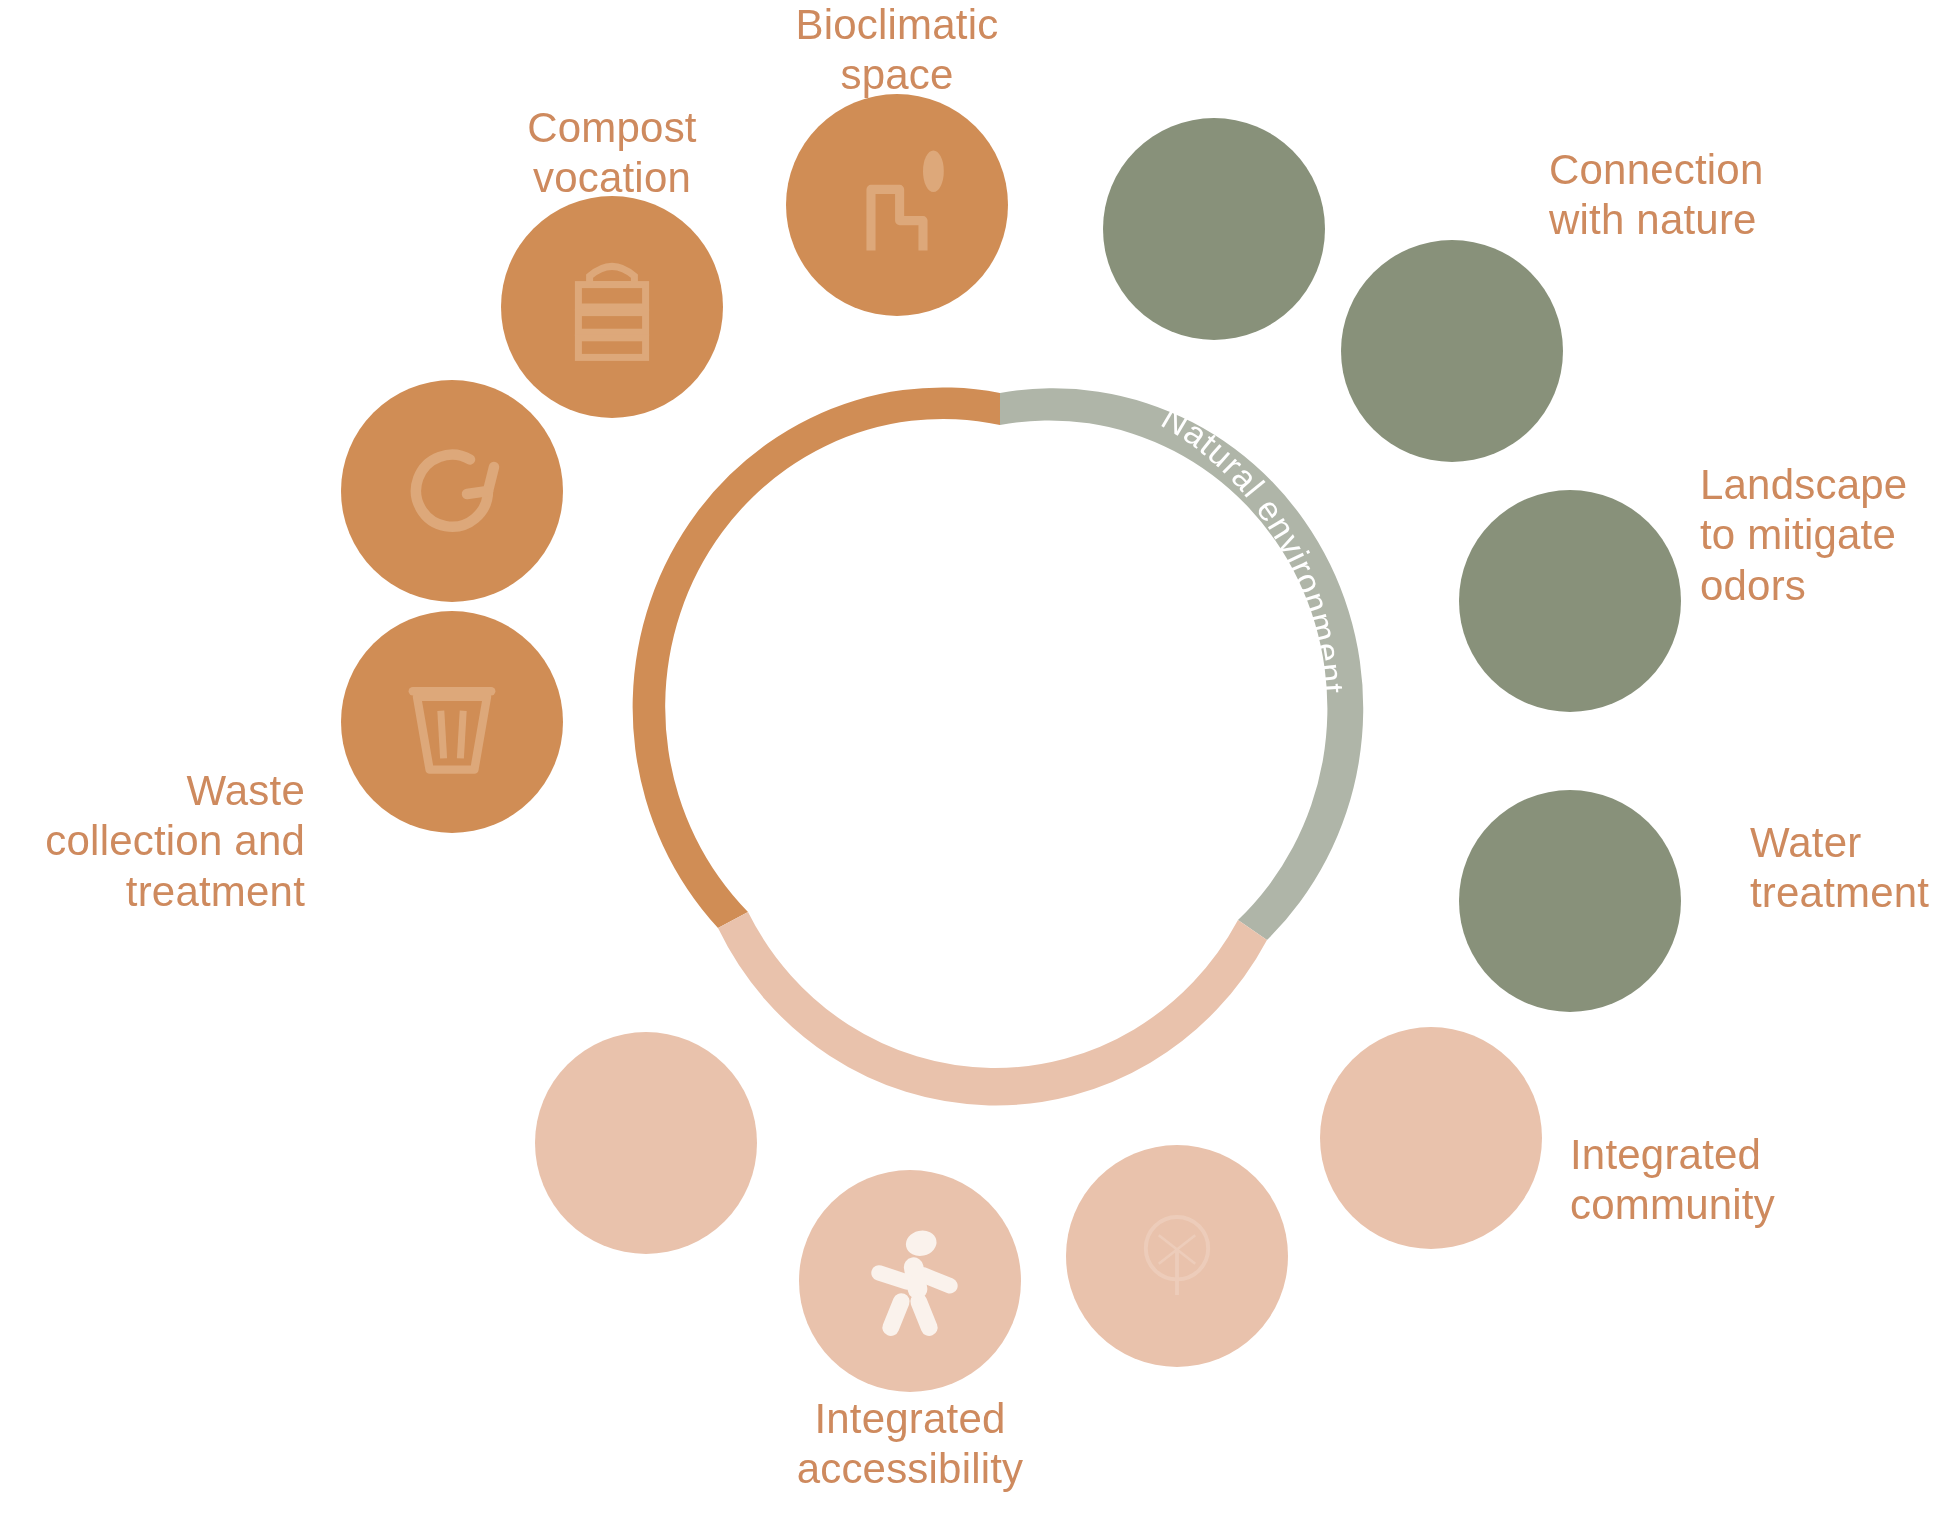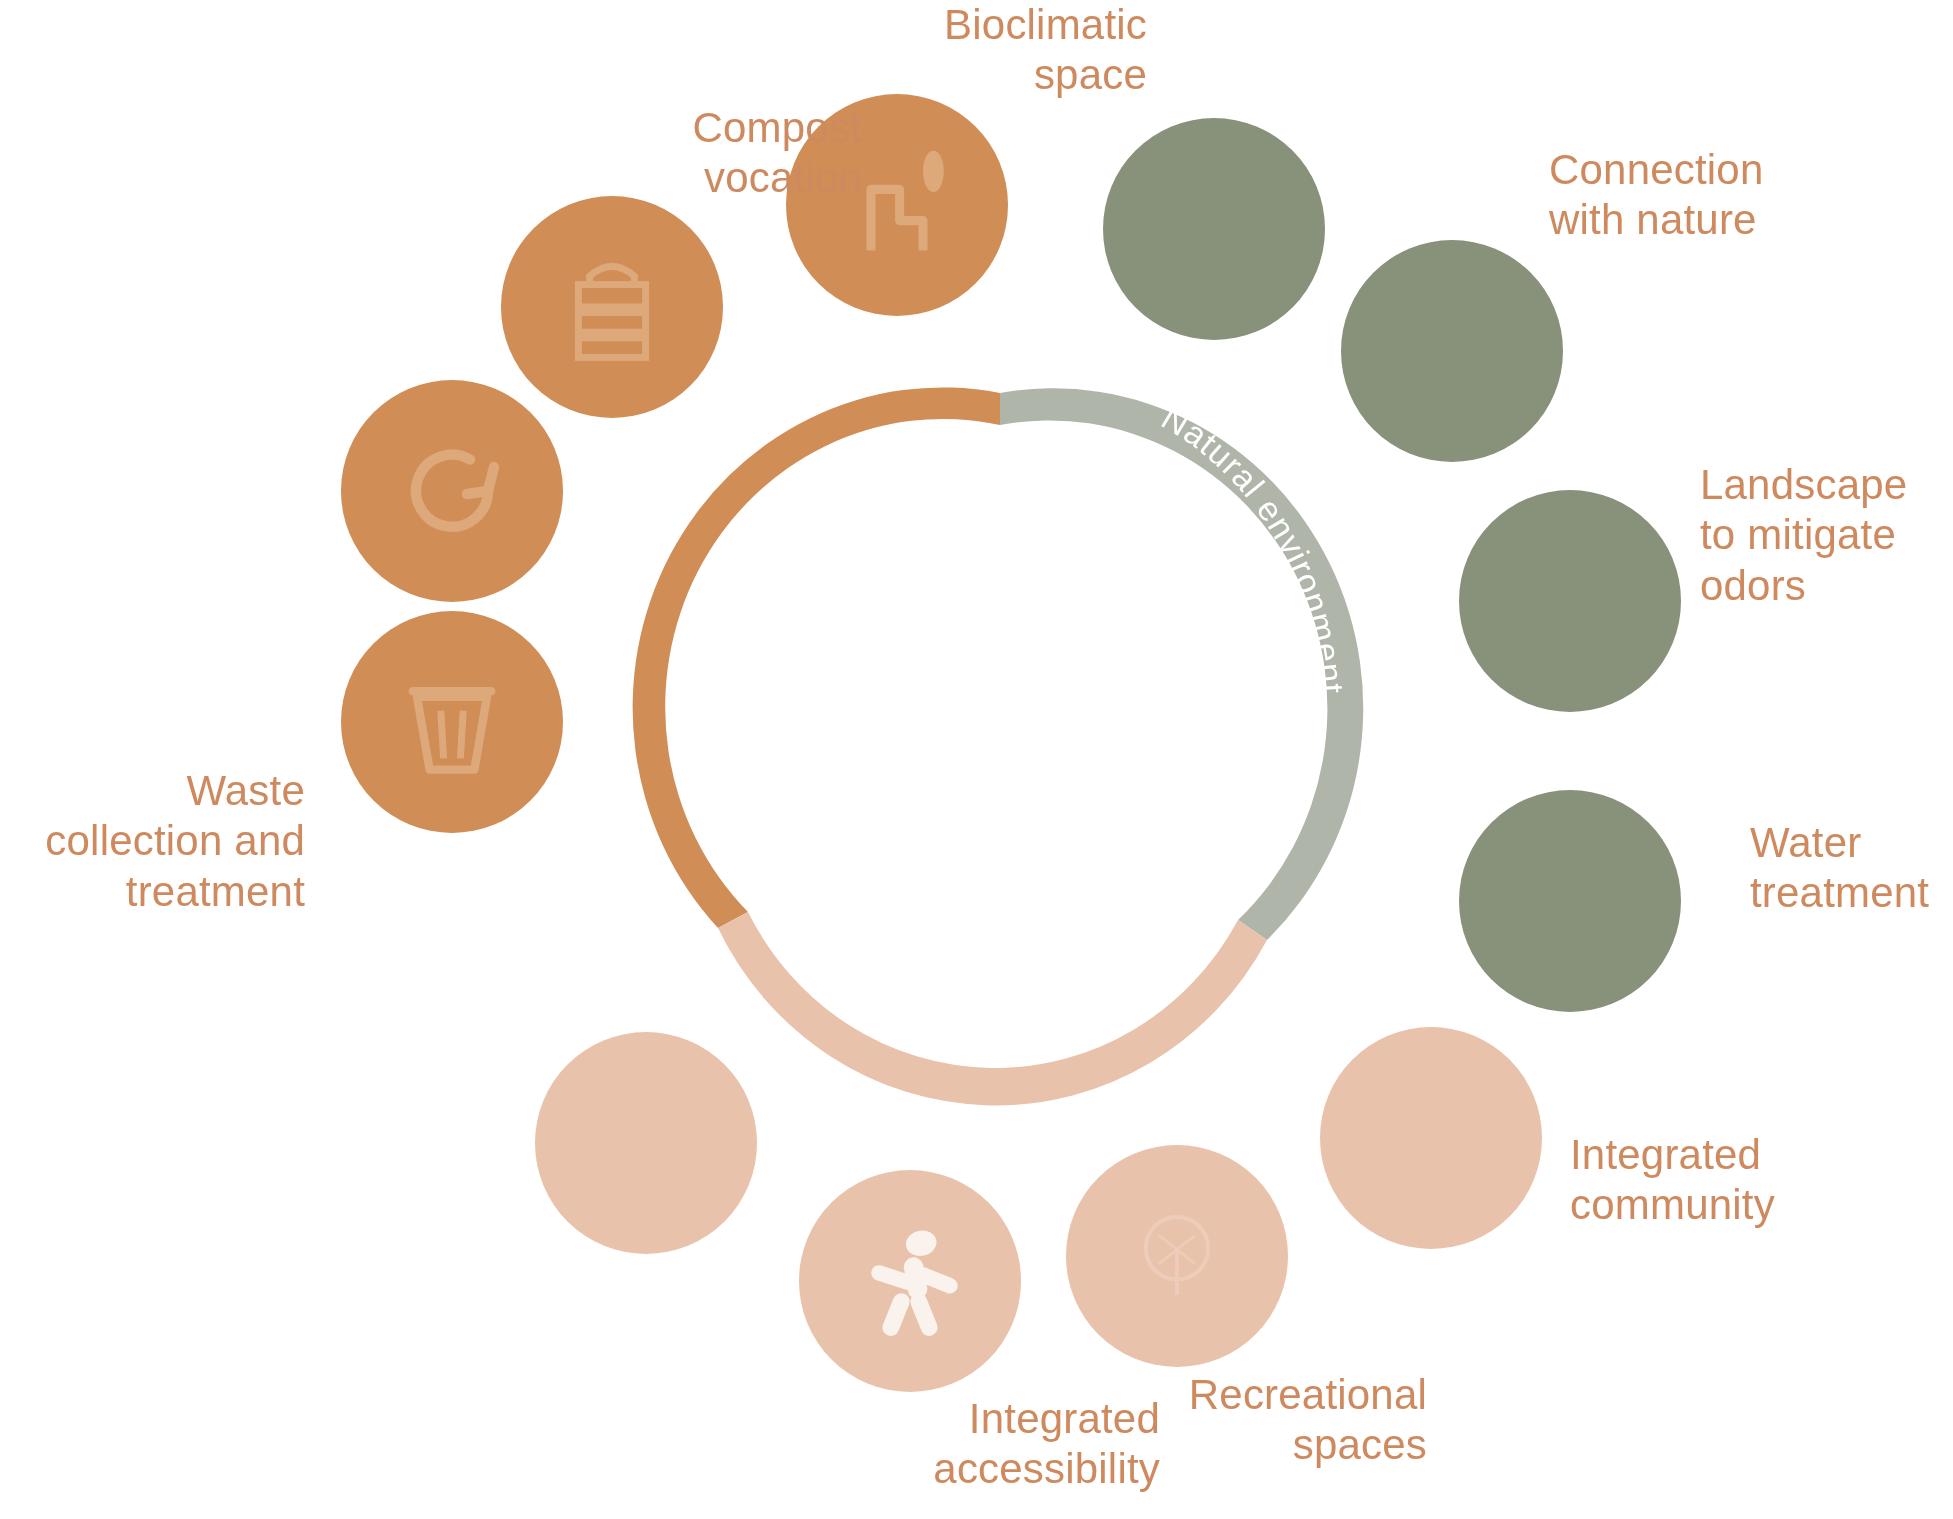--- a/index.html
+++ b/index.html
@@ -31,21 +31,21 @@
   }
   .label {
     position: absolute;
     color: #CE8A5E;
     font-size: 42px;
     line-height: 1.20;
     letter-spacing: 0.2px;
     white-space: pre-line;
     font-weight: 400;
   }
-  .label.center { text-align: right; }
+  .label.center { text-align: center; }
   .label.right  { text-align: right; }
   .label.left   { text-align: left; }
 
   #ring-svg {
     position: absolute;
     left: 0; top: 0;
     width: 1953px;
     height: 1519px;
     pointer-events: none;
   }
@@ -177,22 +177,20 @@
   <div class="node" style="left:1066px; top:1145px; width:222px; height:222px; background:#E9C2AC;">
     <div class="node-icon">
       <svg width="130" height="130" viewBox="0 0 100 100" opacity="0.45">
         <circle cx="50" cy="44" r="24" fill="none" stroke="#F2DACB" stroke-width="3"></circle>
         <line x1="50" y1="44" x2="50" y2="80" stroke="#F2DACB" stroke-width="3"></line>
         <line x1="36" y1="34" x2="64" y2="56" stroke="#F2DACB" stroke-width="2"></line>
         <line x1="64" y1="34" x2="36" y2="56" stroke="#F2DACB" stroke-width="2"></line>
       </svg>
     </div>
   </div>
-  <div class="label center" style="left:927px; top:1370px; width:500px;">Recreational
-spaces</div>
 
   <div class="node" style="left:799px; top:1170px; width:222px; height:222px; background:#E9C2AC;">
     <div class="node-icon">
       <svg width="140" height="140" viewBox="0 0 100 100">
         <g fill="#FAF2EC">
           <ellipse cx="58" cy="23" rx="11" ry="9" transform="rotate(-12 58 23)"></ellipse>
           <rect x="47" y="33" width="14" height="30" rx="7" transform="rotate(-10 54 48)"></rect>
           <rect x="22" y="42" width="32" height="11" rx="5.5" transform="rotate(18 38 47)"></rect>
           <rect x="53" y="44" width="32" height="11" rx="5.5" transform="rotate(22 69 49)"></rect>
           <rect x="34" y="58" width="12" height="32" rx="6" transform="rotate(22 40 74)"></rect>

